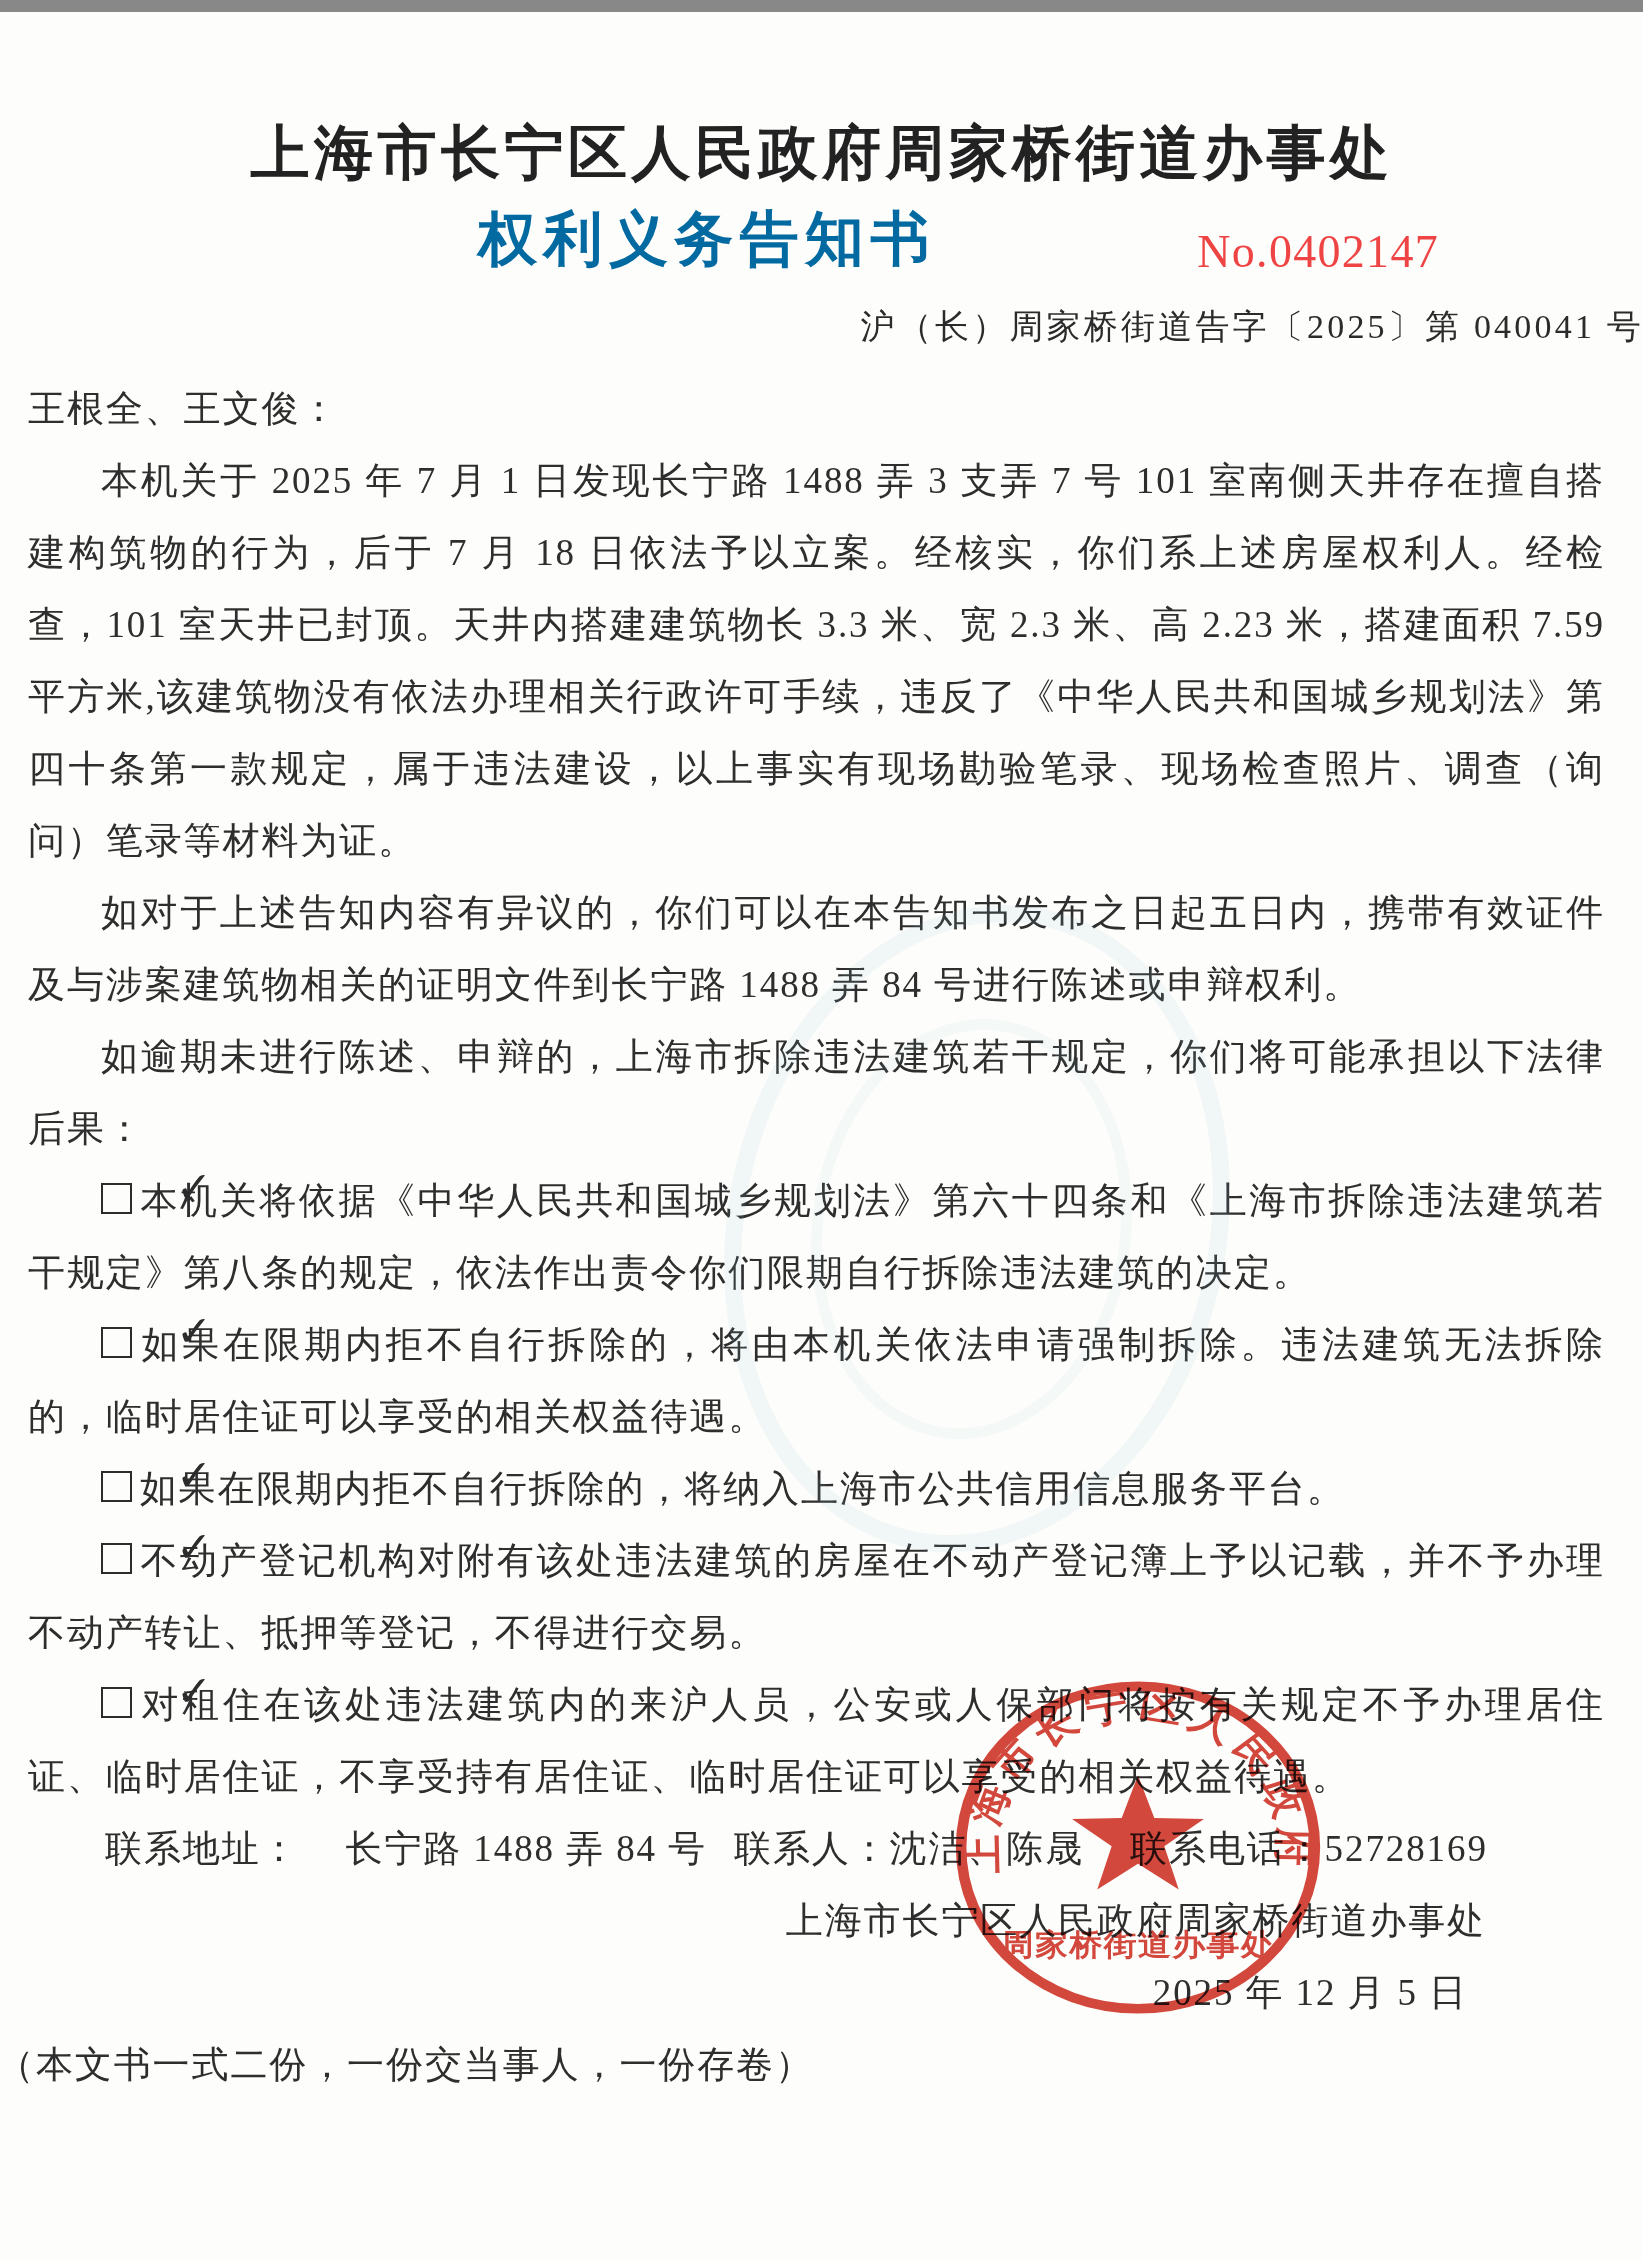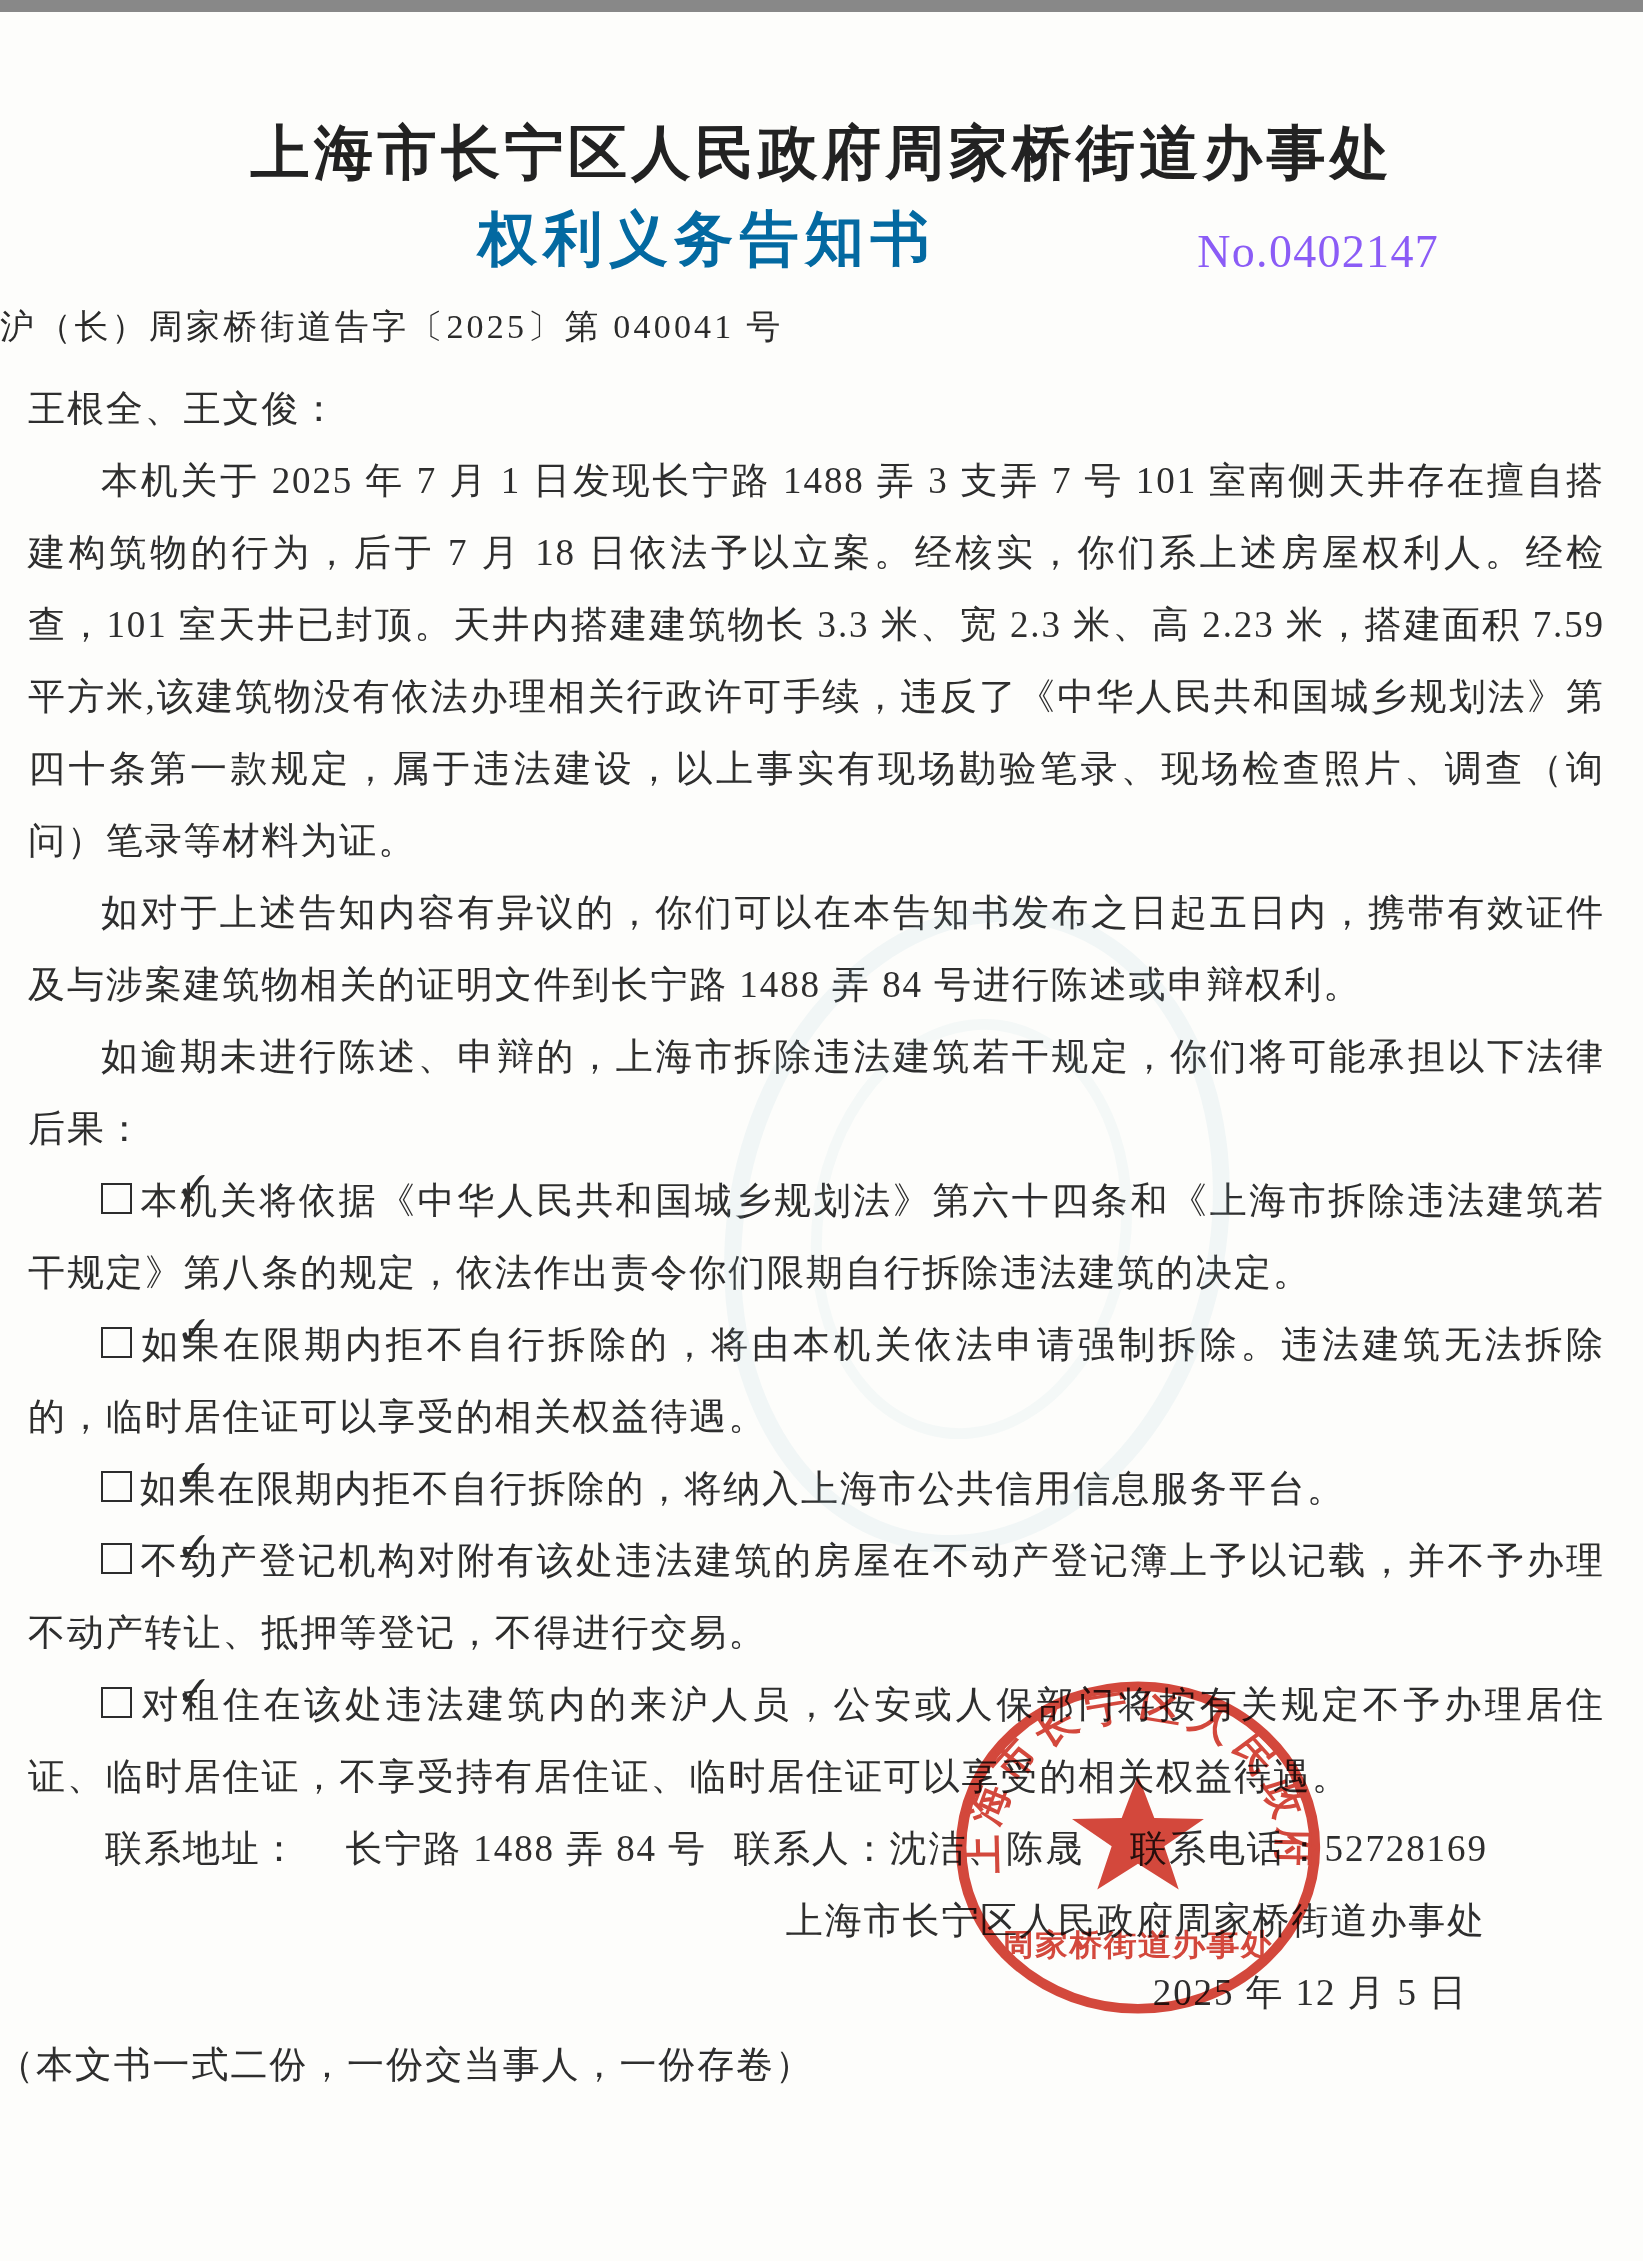--- a/index.html
+++ b/index.html
@@ -28,25 +28,25 @@
     font-family:"Liberation Sans","DejaVu Sans",sans-serif;
     font-weight:700;
     font-size:59px; line-height:85px;
     letter-spacing:6.4px;
     color:#0369a1;
   }
   .serial {
     position:absolute; right:205px; bottom:3.9px;
     font-family:"Liberation Serif","DejaVu Serif",serif;
     font-size:46px; letter-spacing:1.3px;
-    color:#8b5cf6;
+    color:#ef4444;
   }
   .ref-no {
     margin-top:22px;
-    text-align:left;
+    text-align:right;
     font-size:34px; letter-spacing:3.2px;
     color:#2b2b2b;
   }
   
   .body-text {
     position:absolute;
     left:28px; right:39px; top:361px;
     font-size:37px;
     line-height:72px;
     letter-spacing:1.9px;

